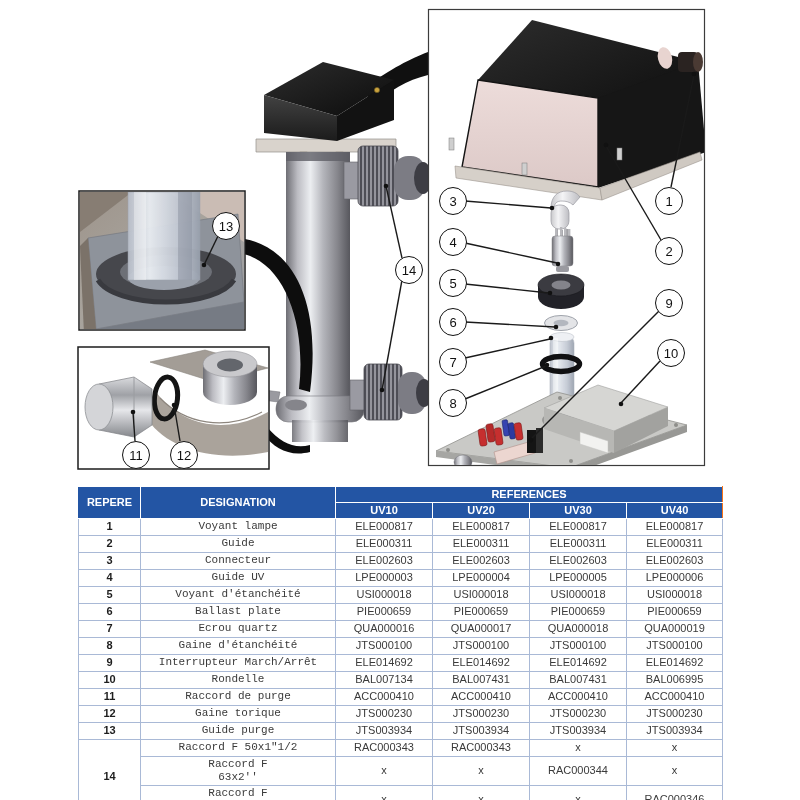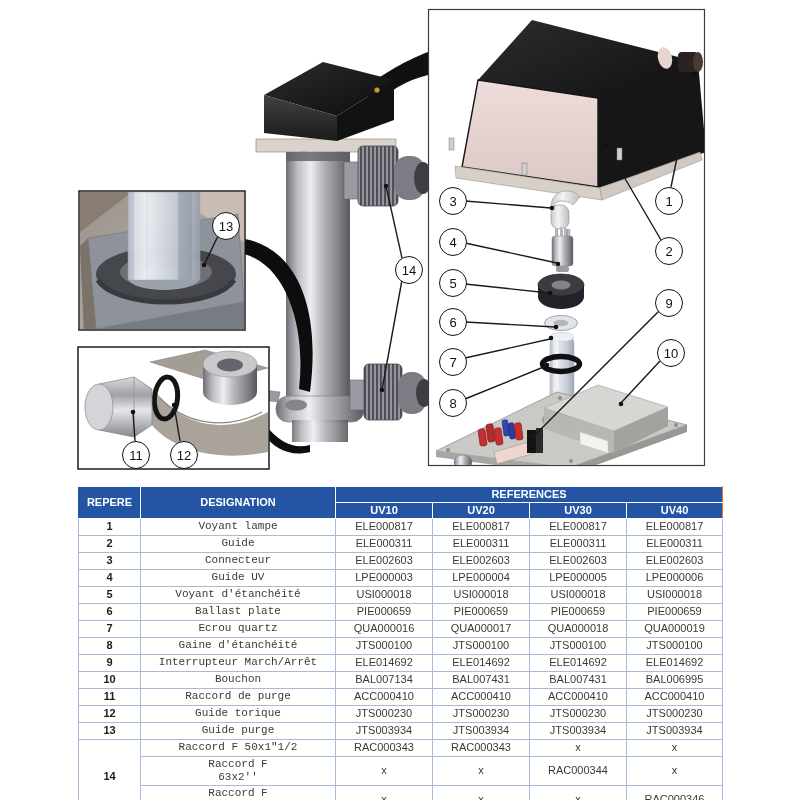--- a/index.html
+++ b/index.html
@@ -400,37 +400,37 @@
     <tr>
       <td class="rep">9</td>
       <td class="des">Interrupteur March/Arrêt</td>
       <td>ELE014692</td>
       <td>ELE014692</td>
       <td>ELE014692</td>
       <td>ELE014692</td>
     </tr>
     <tr>
       <td class="rep">10</td>
-      <td class="des">Bouchon</td>
+      <td class="des">Rondelle</td>
       <td>BAL007134</td>
       <td>BAL007431</td>
       <td>BAL007431</td>
       <td>BAL006995</td>
     </tr>
     <tr>
       <td class="rep">11</td>
       <td class="des">Raccord de purge</td>
       <td>ACC000410</td>
       <td>ACC000410</td>
       <td>ACC000410</td>
       <td>ACC000410</td>
     </tr>
     <tr>
       <td class="rep">12</td>
-      <td class="des">Guide torique</td>
+      <td class="des">Gaine torique</td>
       <td>JTS000230</td>
       <td>JTS000230</td>
       <td>JTS000230</td>
       <td>JTS000230</td>
     </tr>
     <tr>
       <td class="rep">13</td>
       <td class="des">Guide purge</td>
       <td>JTS003934</td>
       <td>JTS003934</td>

